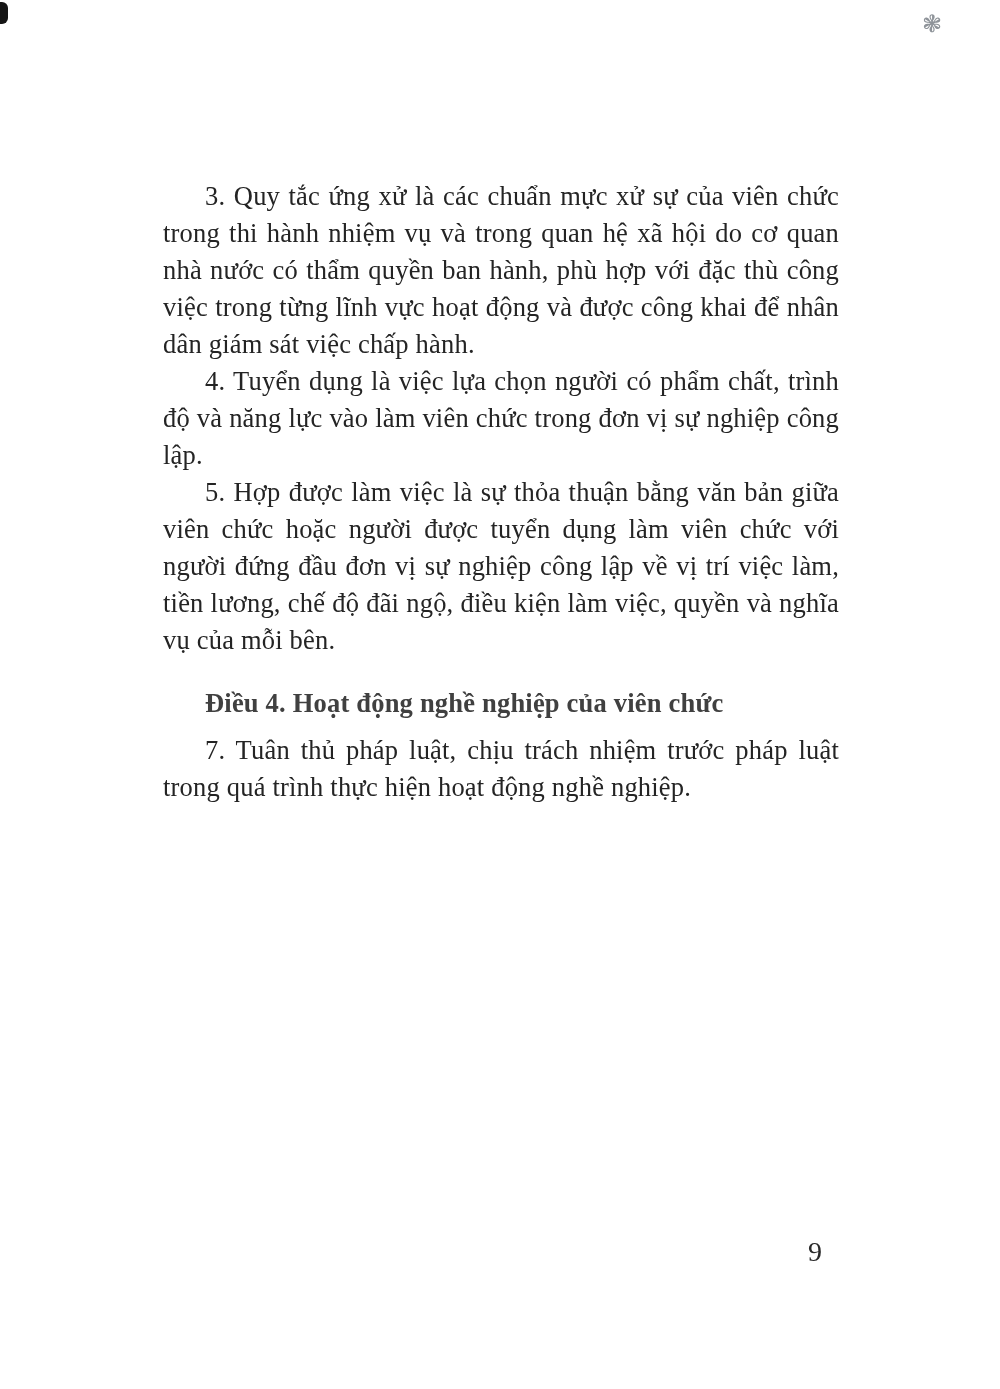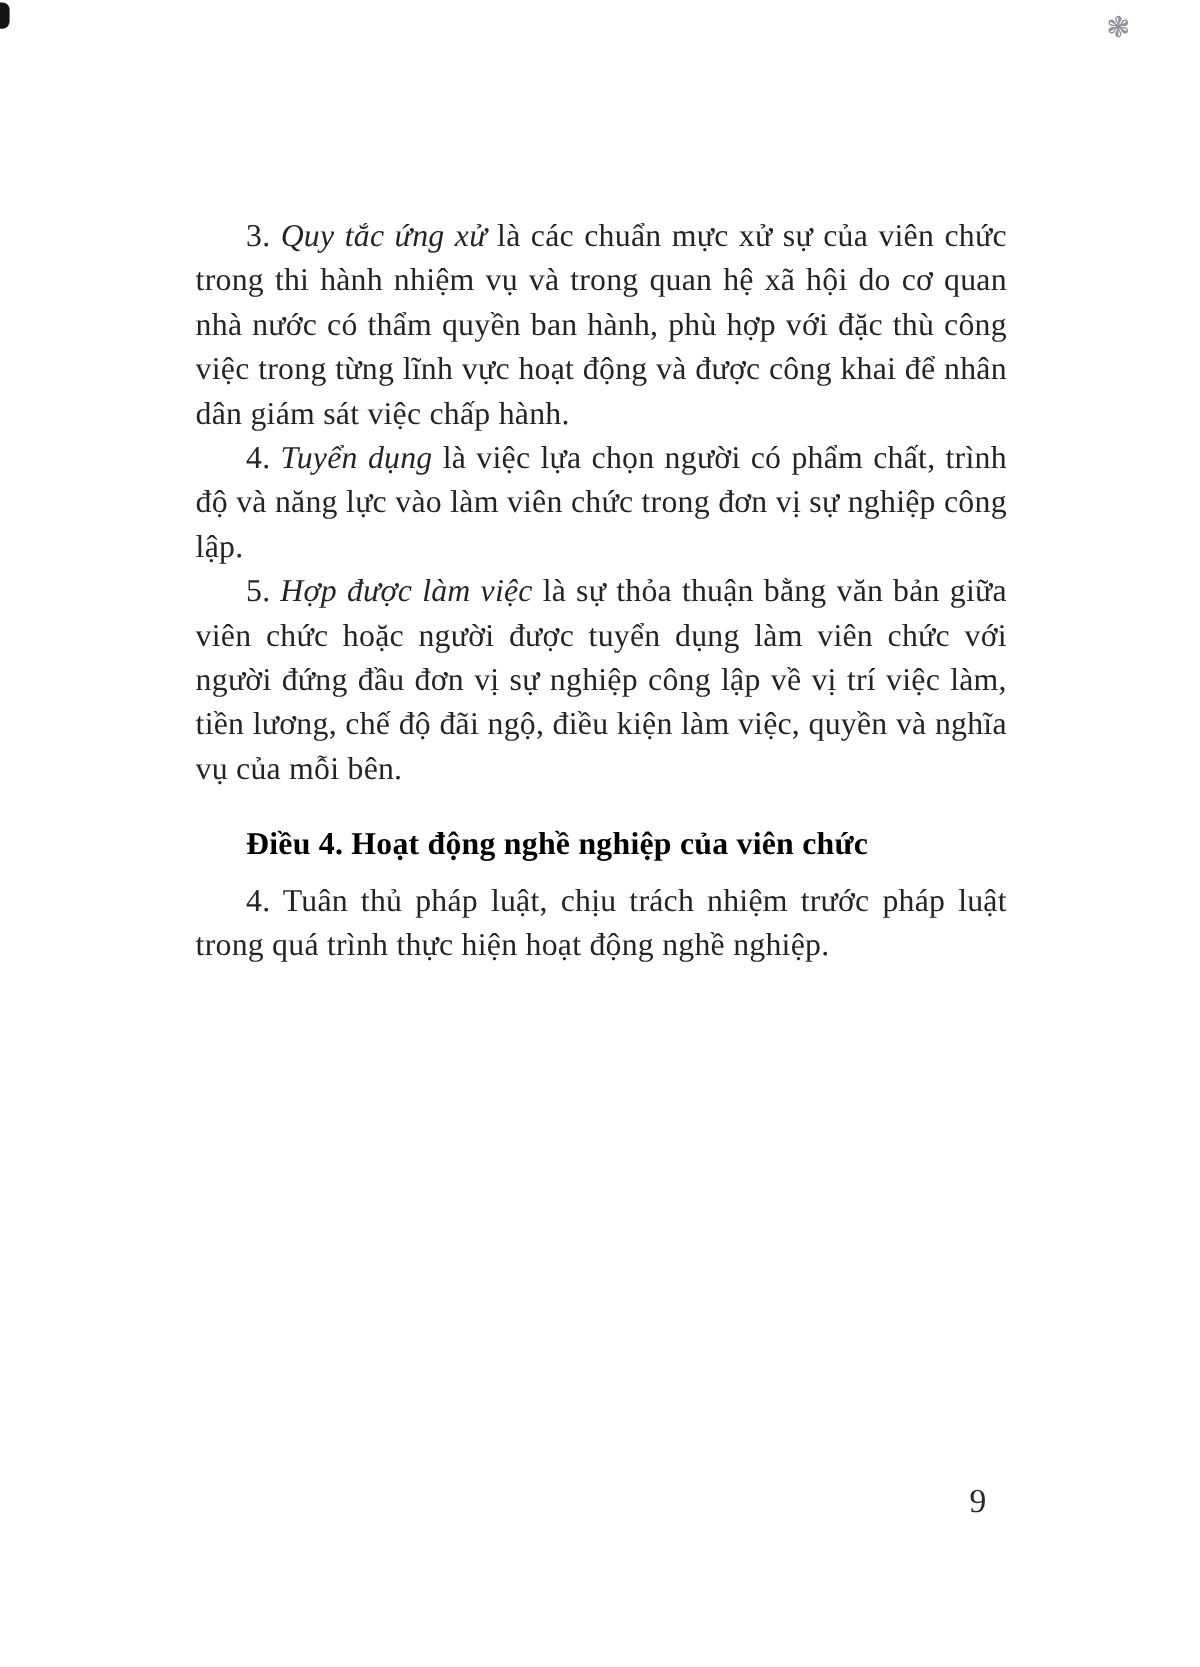--- a/index.html
+++ b/index.html
@@ -29,24 +29,23 @@
     letter-spacing: 0.2px;
   }
   .para {
     margin: 0;
     text-indent: 42px;
   }
   .heading {
     margin: 26px 0 10px 0;
     text-indent: 42px;
     font-weight: bold;
-    color: #000000;
+    color: #404040;
   }
   .it {
-    font-style: italic;
   }
   .page-number {
     position: absolute;
     top: 1236px;
     left: 808px;
     font-size: 28px;
     color: #2a2a2a;
   }
   .ornament {
     position: absolute;
@@ -80,21 +79,21 @@
     <p class="para"><span>3. </span><span class="it">Quy tắc ứng xử</span><span> là các chuẩn mực xử sự của viên chức trong thi hành nhiệm vụ và trong quan hệ xã hội do cơ quan nhà nước có thẩm quyền ban hành, phù hợp với đặc thù công việc trong từng lĩnh vực hoạt động và được công khai để nhân dân giám sát việc chấp hành.</span></p>
 
     <p class="para"><span>4. </span><span class="it">Tuyển dụng</span><span> là việc lựa chọn người có phẩm chất, trình độ và năng lực vào làm viên chức trong đơn vị sự nghiệp công lập.</span></p>
 
     <p class="para"><span>5. </span><span class="it">Hợp được làm việc</span><span> là sự thỏa thuận bằng văn bản giữa viên chức hoặc người được tuyển dụng làm viên chức với người đứng đầu đơn vị sự nghiệp công lập về vị trí việc làm, tiền lương, chế độ đãi ngộ, điều kiện làm việc, quyền và nghĩa vụ của mỗi bên.</span></p>
 
     <p class="para heading">Điều 4. Hoạt động nghề nghiệp của viên chức</p>
 
 
 
-    <p class="para">4. Tuân thủ pháp luật, chịu trách nhiệm trước pháp luật trong quá trình thực hiện hoạt động nghề nghiệp.</p>
+    <p class="para">7. Tuân thủ pháp luật, chịu trách nhiệm trước pháp luật trong quá trình thực hiện hoạt động nghề nghiệp.</p>
 
 
 
   </div>
 
   <div class="page-number">9</div>
 
 </div>
 
 </body></html>

